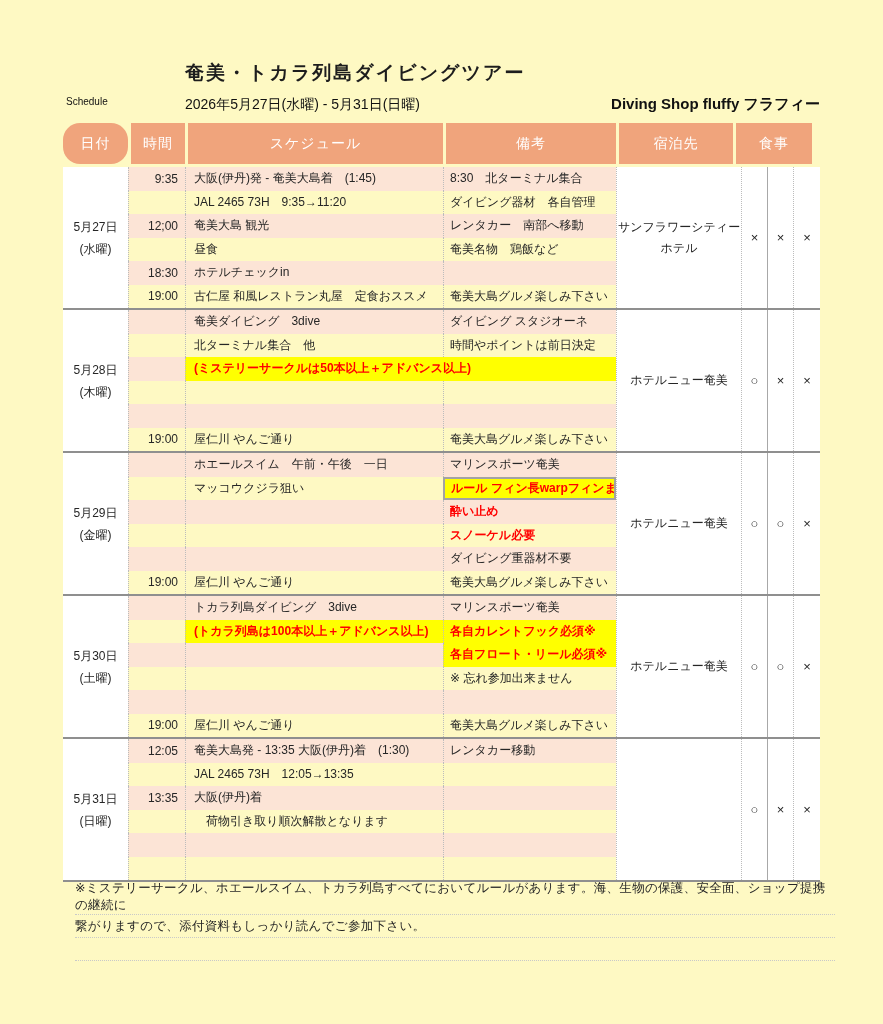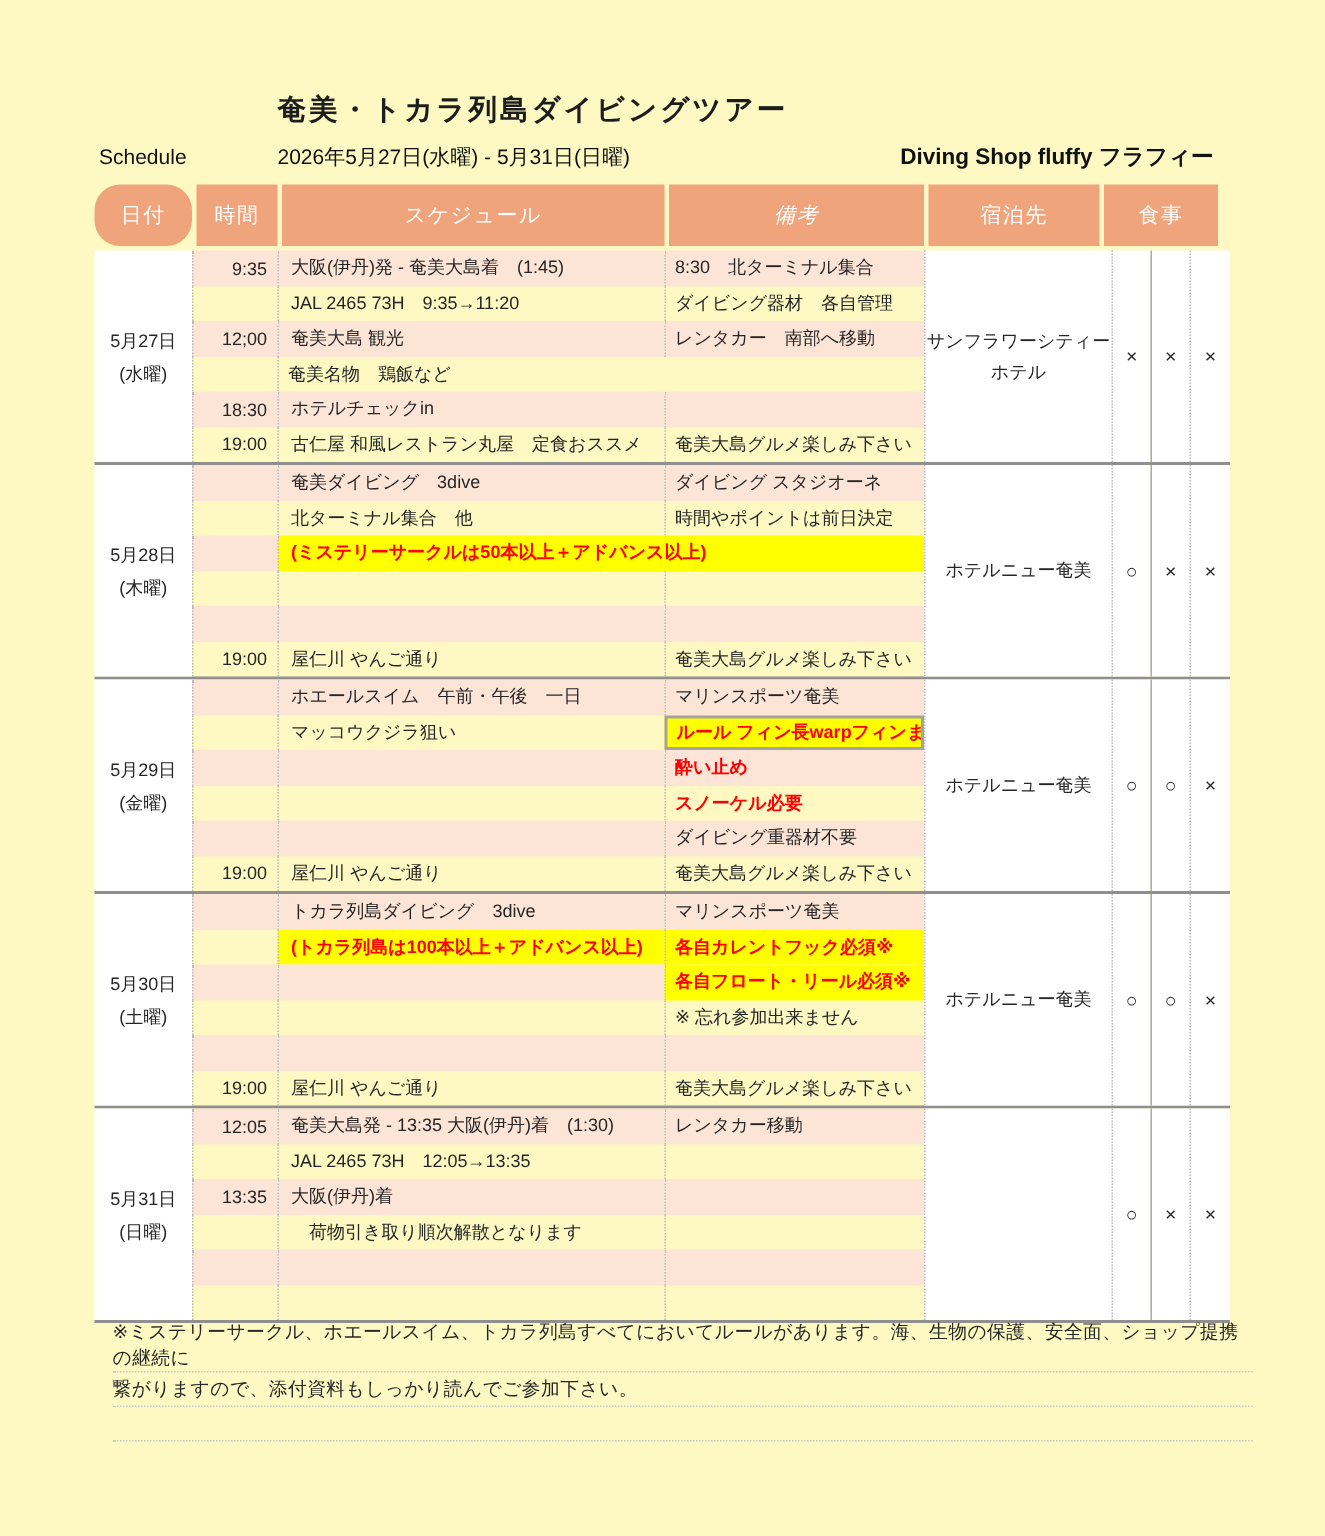--- a/index.html
+++ b/index.html
@@ -9,32 +9,32 @@
     --alert-text:#FF0000;
     --grid-dot:#bcbcbc;
     --sep:#8f8f8f;
     --ink:#262626;
   }
   *{box-sizing:border-box;margin:0;padding:0;}
   body{background:#fff;font-family:"Liberation Sans","DejaVu Sans",sans-serif;color:var(--ink);}
   .page{position:relative;width:883px;height:1024px;background:#fef9c3;overflow:hidden;}
 
   .doc-title{position:absolute;left:185px;top:60px;font-size:19px;font-weight:700;letter-spacing:2px;color:#1d1d1d;}
-  .schedule-label{position:absolute;left:66px;top:96px;font-size:14px;color:#111;}
+  .schedule-label{position:absolute;left:66px;top:96px;font-size:10px;color:#111;}
   .date-range{position:absolute;left:185px;top:96px;font-size:14px;color:#111;}
-  .shop-name{position:absolute;right:74px;top:95px;font-size:15px;font-weight:700;color:#111;}
+  .shop-name{position:absolute;right:63px;top:95px;font-size:15px;font-weight:700;color:#111;}
 
   .table{position:absolute;left:63px;top:123px;width:757px;}
   .thead{display:flex;height:41px;margin-bottom:3px;}
   .th{background:var(--header-bg);color:#fff;font-size:14px;display:flex;align-items:center;justify-content:center;letter-spacing:1px;}
   .th+.th{margin-left:3px;}
   .th.c-date{width:65px;border-radius:17px;}
   .th.c-time{width:54px;}
   .th.c-sched{width:255px;}
-  .th.c-rem{width:170px;font-style:italic;}
+  .th.c-rem{width:170px;}
   .th.c-hotel{width:114px;}
   .th.c-meal{width:76px;}
 
   .block{display:flex;border-top:2px solid var(--sep);}
   .block:first-child{border-top:none;}
   .block:last-child{border-bottom:2px solid var(--sep);}
   .date-cell{width:65px;display:flex;flex-direction:column;align-items:center;justify-content:center;font-size:12px;line-height:22px;background:#fff;}
   .rows{width:488px;display:flex;flex-direction:column;}
   .row{display:flex;height:23.5px;}
   .cell{display:flex;align-items:center;font-size:12px;white-space:pre;overflow:hidden;}
@@ -93,20 +93,21 @@
               <div class="cell sched-cell ">JAL 2465 73H　9:35→11:20</div>
               <div class="cell rem-cell ">ダイビング器材　各自管理</div>
             </div>
             <div class="row shaded">
               <div class="cell time-cell">12;00</div>
               <div class="cell sched-cell ">奄美大島 観光</div>
               <div class="cell rem-cell ">レンタカー　南部へ移動</div>
             </div>
             <div class="row">
               <div class="cell time-cell"></div>
+              <div class="cell sched-cell ">昼食</div>
               <div class="cell rem-cell ">奄美名物　鶏飯など</div>
             </div>
             <div class="row shaded">
               <div class="cell time-cell">18:30</div>
               <div class="cell sched-cell ">ホテルチェックin</div>
               <div class="cell rem-cell "></div>
             </div>
             <div class="row">
               <div class="cell time-cell">19:00</div>
               <div class="cell sched-cell ">古仁屋 和風レストラン丸屋　定食おススメ</div>

